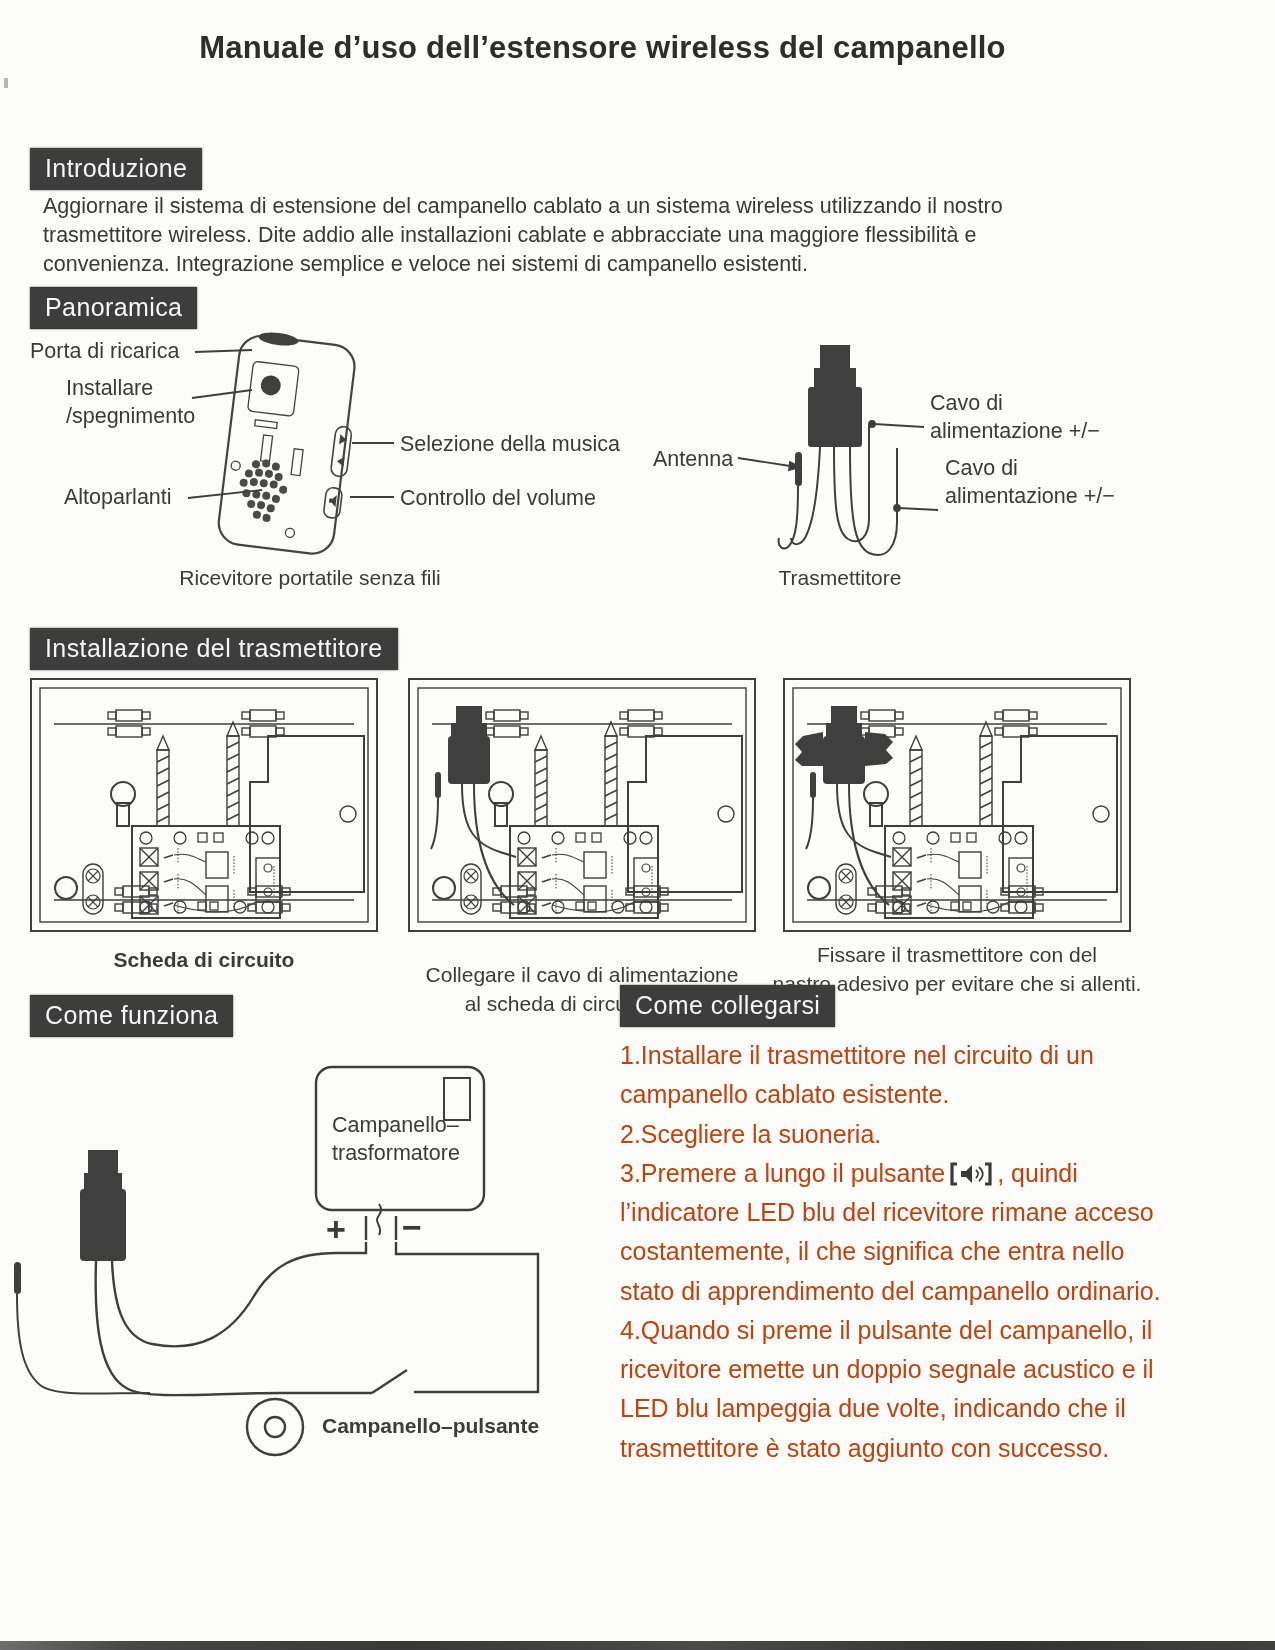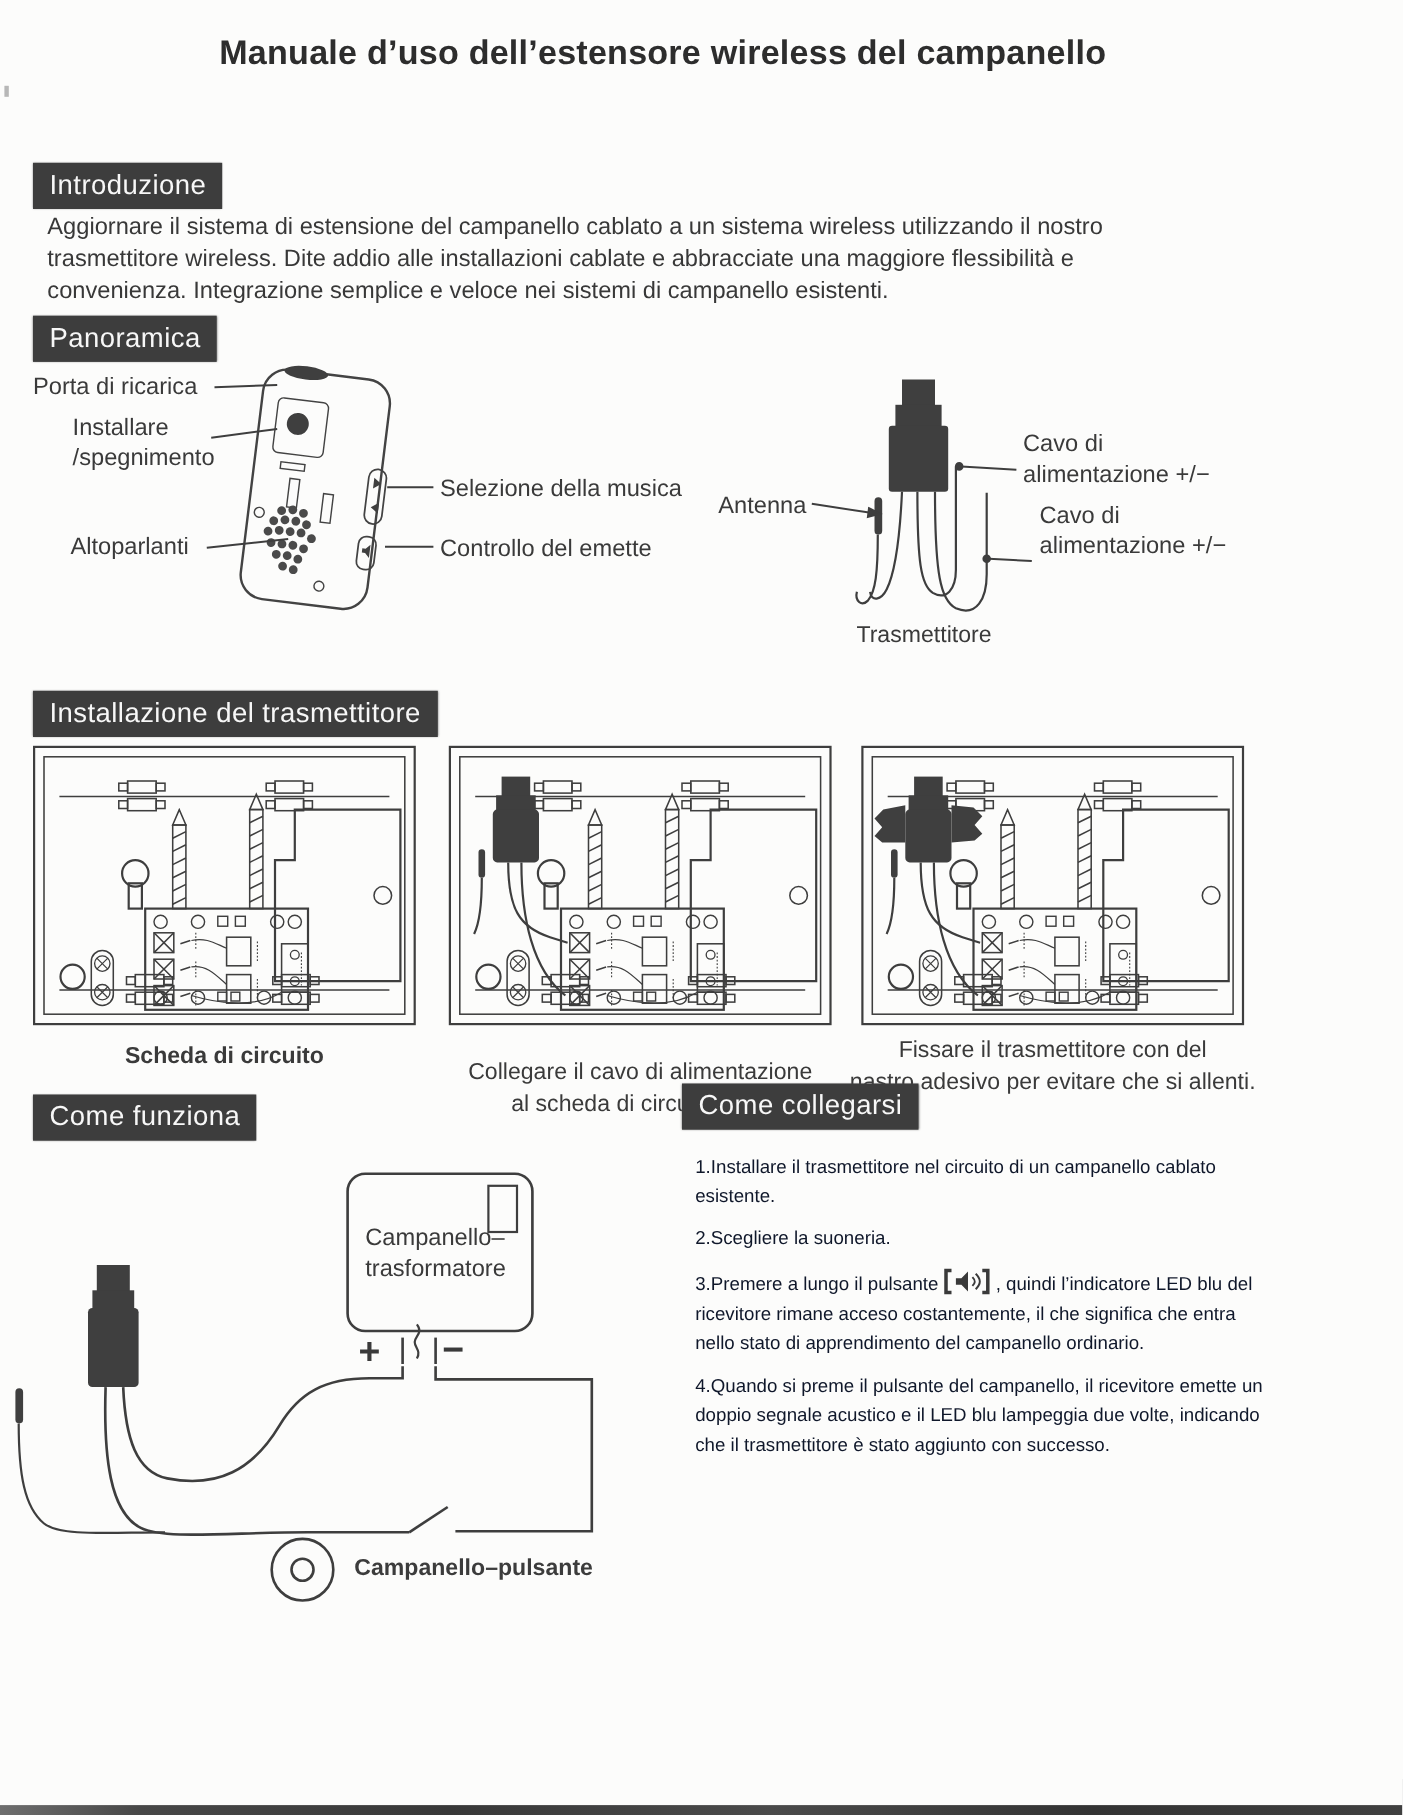--- a/index.html
+++ b/index.html
@@ -8,21 +8,21 @@
   .title{position:absolute;left:0;top:30px;width:1205px;text-align:center;
          font-size:31px;font-weight:bold;color:#2d2d2d;letter-spacing:.2px;}
   .hdr{position:absolute;background:#3d3d3d;color:#f7f7f7;font-size:25px;line-height:1;
        padding:8px 15px 9px;letter-spacing:.4px;box-shadow:0 0 2px #666;}
   .body-text{position:absolute;font-size:21.5px;line-height:1.36;color:#383838;}
   .callout{position:absolute;font-size:21.5px;line-height:1.28;color:#3a3a3a;white-space:pre-line;}
   .caption{position:absolute;font-size:21px;color:#3a3a3a;text-align:center;
            white-space:pre-line;line-height:1.4;}
   .sign{position:absolute;font-size:34px;font-weight:600;color:#3a3a3a;line-height:1;}
   .steps{position:absolute;left:620px;top:1036px;width:548px;}
-  .steps p{margin:12px;font-size:17px;line-height:1.57;color:#0f172a;}
+  .steps p{margin:0;font-size:25px;line-height:1.57;color:#c2410c;}
   .btn-label{position:absolute;font-size:21px;font-weight:bold;color:#3c3c3c;}
   svg.art{position:absolute;}
   .scan-mark{position:absolute;left:4px;top:78px;width:4px;height:10px;background:#9a9a9a;opacity:.7;}
   .scan-bottom{position:absolute;left:0;top:1641px;width:1275px;height:9px;
     background:linear-gradient(90deg,#6e6e6e 0%,#474747 10%,#383838 32%,#4a4a4a 55%,#333 78%,#404040 100%);}
   .spk-icon{vertical-align:-5px;margin:0 3px;}
 </style>
 </head>
 <body>
 
@@ -234,21 +234,22 @@
           <circle cx="897" cy="188" r="3"></circle>
       </g>
     </g>
   </svg>
 
   <div class="callout" style="left:30px;top:338px;">Porta di ricarica</div>
   <div class="callout" style="left:66px;top:375px;">Installare
 /spegnimento</div>
   <div class="callout" style="left:64px;top:484px;">Altoparlanti</div>
   <div class="callout" style="left:400px;top:431px;">Selezione della musica</div>
-  <div class="callout" style="left:400px;top:485px;">Controllo del emette</div>
+  <div class="callout" style="left:400px;top:485px;">Controllo del volume</div>
+  <div class="caption" style="left:165px;top:563px;width:290px;">Ricevitore portatile senza fili</div>
 
   <div class="callout" style="left:653px;top:446px;">Antenna</div>
   <div class="callout" style="left:930px;top:390px;">Cavo di
 alimentazione +/−</div>
   <div class="callout" style="left:945px;top:455px;">Cavo di
 alimentazione +/−</div>
   <div class="caption" style="left:765px;top:563px;width:150px;">Trasmettitore</div>
 
   <div class="hdr" style="left:30px;top:628px;">Installazione del trasmettitore</div>
 

